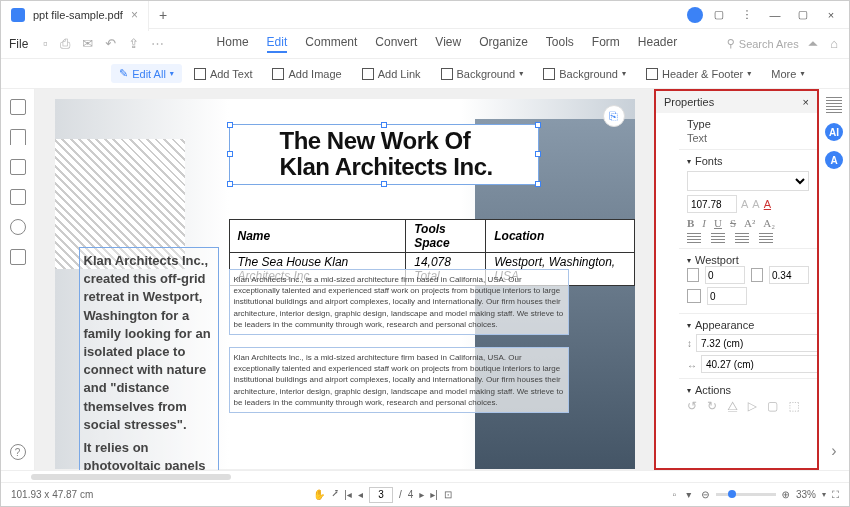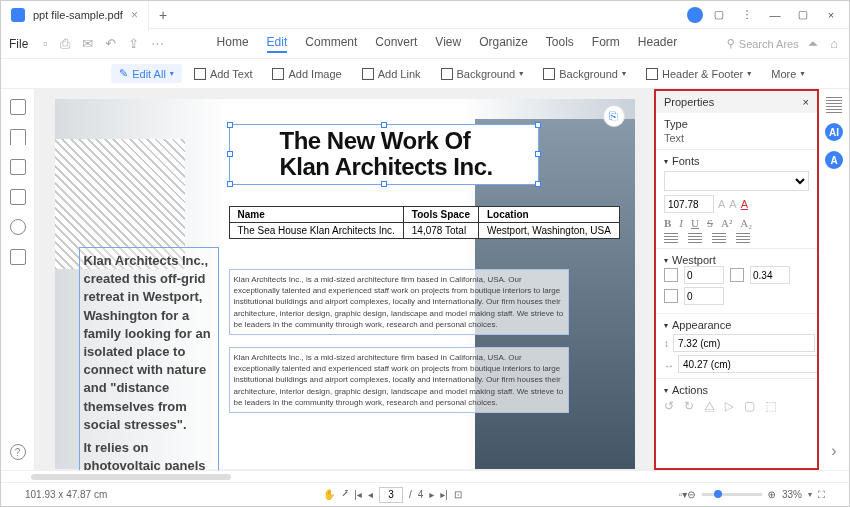--- a/index.html
+++ b/index.html
@@ -31,31 +31,31 @@
 .canvas { flex:1; background:#f0f0f0; display:flex; justify-content:center; padding:10px 0; overflow:hidden; position:relative; }
 .page { width:580px; height:370px; background:linear-gradient(90deg,#d8dce0 0%,#fff 30%,#fff 70%,#c8d0d8 100%); position:relative; }
 .bldg-l { position:absolute; left:0; top:40px; width:130px; height:130px; background:repeating-linear-gradient(45deg,#ccc 0 2px,#fff 2px 6px); }
 .bldg-r { position:absolute; right:0; top:20px; width:160px; height:350px; background:linear-gradient(180deg,#8899aa,#445566); }
 .title-box { position:absolute; left:174px; top:25px; width:310px; border:1px solid #7aa8e6; background:#fff; padding:3px 2px; }
 .title-txt { font-size:24px; font-weight:800; color:#111; line-height:1.1; letter-spacing:-0.5px;margin-left:48px; }
 .handle { width:6px; height:6px; background:#fff; border:1px solid #3b82f6; position:absolute; }
 .h-tl{top:-3px;left:-3px}.h-tr{top:-3px;right:-3px}.h-bl{bottom:-3px;left:-3px}.h-br{bottom:-3px;right:-3px}
 .h-tm{top:-3px;left:50%;margin-left:-3px}.h-bm{bottom:-3px;left:50%;margin-left:-3px}
 .h-ml{top:50%;left:-3px;margin-top:-3px}.h-mr{top:50%;right:-3px;margin-top:-3px}
-.info-tbl { position:absolute; left:174px; top:107px; border-collapse:collapse; font-size:10px; }
+.info-tbl { position:absolute; left:174px; top:120px; border-collapse:collapse; font-size:12px;font-style:italic; }
 .info-tbl th,.info-tbl td { border:1px solid #333; padding:2px 8px; text-align:left; background:#fff; }
 .info-tbl th { font-weight:bold; }
 .sidebox { position:absolute; left:24px; top:148px; width:140px; border:1px solid #7aa8e6; padding:4px; font-size:13px; color:#444; line-height:1.4; background:rgba(255,255,255,0.3);font-weight:bold; }
 .sidebox p { margin-bottom:5px; }
 .bodybox { position:absolute; left:174px; width:340px; border:1px solid #aac4e8; padding:4px; font-size:8px; color:#444; line-height:1.4; background:rgba(255,255,255,0.7); }
 .body1 { top:170px; } .body2 { top:248px; }
 .float-btn { position:absolute; right:10px; top:6px; width:22px; height:22px; background:#fff; border:1px solid #ddd; border-radius:50%; display:flex; align-items:center; justify-content:center; color:#3b82f6; font-size:11px; }
 .prop-panel { width:165px; background:#fff; border:2px solid #c62828; display:flex; flex-direction:column; font-size:11px; color:#555; overflow:hidden; }
 .pp-head { display:flex; align-items:center; justify-content:space-between; padding:5px 8px; background:#f3f3f3; font-size:11px; color:#333; }
-.pp-sec { padding:5px 8px; border-bottom:1px solid #eee; }
+.pp-sec { padding:5px 8px; border-bottom:1px solid #eee;margin-left:23px; }
 .pp-label { color:#333; }
 .pp-val { color:#666; margin-top:2px; }
 .pp-collapse { display:flex; align-items:center; gap:4px; color:#333; font-size:11px; }
 .pp-collapse::before { content:"▾"; font-size:8px; }
 .pp-sel { width:100%; height:20px; border:1px solid #ddd; margin-top:4px; background:#fff; }
 .pp-row { display:flex; align-items:center; gap:4px; margin-top:4px; }
 .pp-num { width:50px; height:18px; border:1px solid #ddd; font-size:10px; padding:0 3px; }
 .fmt-row { display:flex; gap:8px; margin-top:4px; font-size:11px; color:#888; }
 .fmt-row span { font-family:serif; }
 .fmt-b{font-weight:bold}.fmt-i{font-style:italic}.fmt-u{text-decoration:underline}.fmt-s{text-decoration:line-through}
@@ -64,21 +64,21 @@
 .sp-row { display:flex; gap:6px; align-items:center; margin-bottom:3px; }
 .sp-ic { width:14px; height:14px; border:1px solid #aaa; }
 .sp-in { width:40px; height:18px; border:1px solid #ddd; font-size:10px; padding:0 2px; }
 .dim-row { display:flex; align-items:center; gap:4px; margin-top:3px; }
 .dim-lbl { width:10px; color:#888; font-size:10px; }
 .dim-in { flex:1; height:18px; border:1px solid #ddd; font-size:10px; padding:0 4px; }
 .act-row { display:flex; gap:10px; margin-top:3px; color:#bbb; font-size:12px; }
 .right-rail { width:30px; background:#fff; display:flex; flex-direction:column; align-items:center; gap:10px; padding-top:8px; }
 .rr-top { width:16px; height:16px; background:repeating-linear-gradient(#888 0 1px,transparent 1px 3px); }
 .rr-ic { width:18px; height:18px; border-radius:50%; color:#fff; font-size:10px; font-weight:bold; display:flex; align-items:center; justify-content:center; }
-.statusbar { height:24px; border-top:1px solid #eee; display:flex; align-items:center; padding:0 24px; font-size:10px; color:#666; gap:0; }
+.statusbar { height:24px; border-top:1px solid #eee; display:flex; align-items:center; padding:0 10px; font-size:10px; color:#666; gap:10px; }
 .pagenav { margin:0 auto; display:flex; align-items:center; gap:6px; }
 .pg-in { width:24px; height:16px; border:1px solid #ccc; text-align:center; font-size:10px; }
 .zoom { display:flex; align-items:center; gap:6px; }
 .zslider { width:60px; height:3px; background:#ddd; position:relative; }
 .zthumb { width:8px; height:8px; background:#3b82f6; border-radius:50%; position:absolute; left:20%; top:-3px; }
 .scrollbar-h { height:12px; border-top:1px solid #eee; position:relative; }
 .scrollbar-h::after { content:""; position:absolute; left:30px; width:200px; height:6px; top:3px; background:#ddd; border-radius:3px; }
 </style>
 </head>
 <body>

